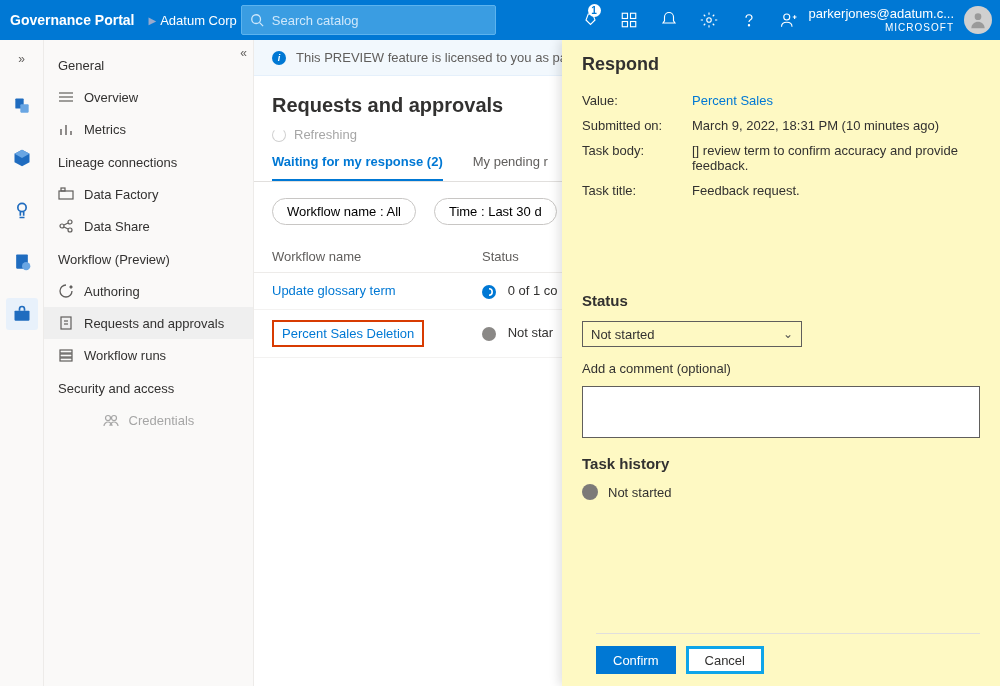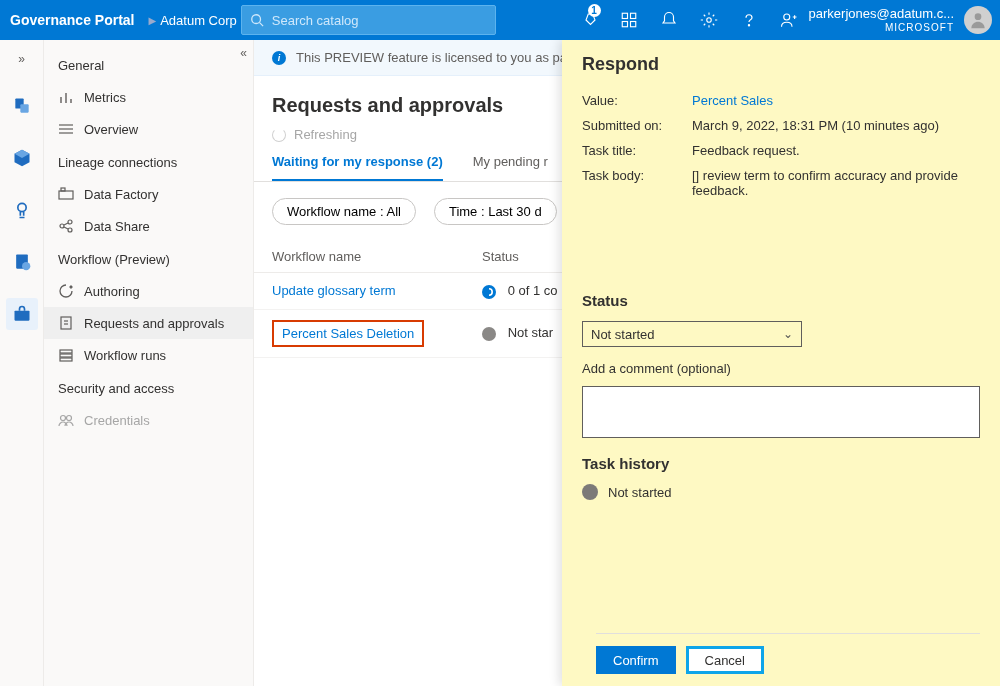--- a/index.html
+++ b/index.html
@@ -29,21 +29,21 @@
   .rail .expand{color:#605e5c;cursor:pointer;font-size:12px;padding:4px;}
   .rail-ico{width:32px;height:32px;display:flex;align-items:center;justify-content:center;cursor:pointer;border-radius:3px;}
   .rail-ico:last-child{background:#e8f1fb;}
   
   
   .sidebar{width:210px;background:#faf9f8;border-right:1px solid #edebe9;padding-top:8px;position:relative;}
   .collapse{position:absolute;right:6px;top:6px;color:#605e5c;cursor:pointer;font-size:12px;}
   .sec-head{color:#323130;font-size:13px;padding:10px 14px 8px;font-weight:400;}
   .sb-item{display:flex;align-items:center;gap:10px;padding:8px 14px;cursor:pointer;color:#323130;}
   .sb-item.active{background:#efefef;}
-  .sb-item.disabled{color:#a6a6a6;}
+  .sb-item.disabled{color:#a6a6a6;justify-content:center;}
   .sb-item svg{flex:0 0 16px;}
   
   
   .main{flex:1;position:relative;background:#fff;overflow:hidden;}
   .banner{background:#f2f8fd;color:#605e5c;padding:10px 18px;display:flex;align-items:center;gap:10px;border-bottom:1px solid #e5f0fb;}
   .info-circ{width:14px;height:14px;border-radius:50%;background:#0078d4;color:#fff;font-size:9px;display:flex;align-items:center;justify-content:center;font-weight:bold;font-style:italic;}
   
   .page-title{font-size:20px;font-weight:600;padding:18px 18px 10px;color:#323130;}
   .refresh-row{display:flex;align-items:center;gap:8px;padding:0 18px 12px;color:#a6a6a6;}
   .spin{width:14px;height:14px;border:1.5px solid #d0d0d0;border-top-color:transparent;border-radius:50%;}
@@ -188,34 +188,34 @@
           <rect x="3" y="8" width="18" height="12" rx="1"></rect>
           <path d="M9 8V6a3 3 0 016 0v2" fill="none" stroke="#1f6cbf" stroke-width="2"></path>
         </svg>
       </div>
   </div>
 
   <div class="sidebar">
     <span class="collapse">«</span>
     <div class="sec-head">General</div>
     <div class="sb-item">
+      <svg width="16" height="16" viewBox="0 0 16 16" fill="none" stroke="#605e5c" stroke-width="1.2">
+          <line x1="1" y1="4" x2="15" y2="4"></line>
+          <line x1="1" y1="8" x2="15" y2="8"></line>
+          <line x1="1" y1="12" x2="15" y2="12"></line>
+        </svg>
+      <span>Overview</span>
+    </div>
+    <div class="sb-item">
       <svg width="16" height="16" viewBox="0 0 16 16" fill="none" stroke="#605e5c" stroke-width="1.4">
           <line x1="3" y1="14" x2="3" y2="8"></line>
           <line x1="8" y1="14" x2="8" y2="4"></line>
           <line x1="13" y1="14" x2="13" y2="10"></line>
         </svg>
       <span>Metrics</span>
-    </div>
-    <div class="sb-item">
-      <svg width="16" height="16" viewBox="0 0 16 16" fill="none" stroke="#605e5c" stroke-width="1.2">
-          <line x1="1" y1="4" x2="15" y2="4"></line>
-          <line x1="1" y1="8" x2="15" y2="8"></line>
-          <line x1="1" y1="12" x2="15" y2="12"></line>
-        </svg>
-      <span>Overview</span>
     </div>
     <div class="sec-head">Lineage connections</div>
     <div class="sb-item">
       <svg width="16" height="16" viewBox="0 0 16 16" fill="none" stroke="#605e5c" stroke-width="1.2">
           <rect x="1" y="5" width="14" height="8"></rect>
           <rect x="3" y="2" width="4" height="3"></rect>
         </svg>
       <span>Data Factory</span>
     </div>
     <div class="sb-item">
@@ -308,26 +308,26 @@
       <h2>Respond</h2>
       <div class="drow">
         <div class="lab">Value:</div>
         <div class="val link-v">Percent Sales</div>
       </div>
       <div class="drow">
         <div class="lab">Submitted on:</div>
         <div class="val">March 9, 2022, 18:31 PM (10 minutes ago)</div>
       </div>
       <div class="drow">
+        <div class="lab">Task body:</div>
+        <div class="val">[] review term to confirm accuracy and provide feedback.</div>
+      </div>
+      <div class="drow">
         <div class="lab">Task title:</div>
         <div class="val">Feedback request.</div>
-      </div>
-      <div class="drow">
-        <div class="lab">Task body:</div>
-        <div class="val">[] review term to confirm accuracy and provide feedback.</div>
       </div>
 
       <div class="sect">
         <h3 style="margin-top:70px">Status</h3>
         <div class="status-sel">
           <span>Not started</span>
           <span class="chv">⌄</span>
         </div>
       </div>
 

